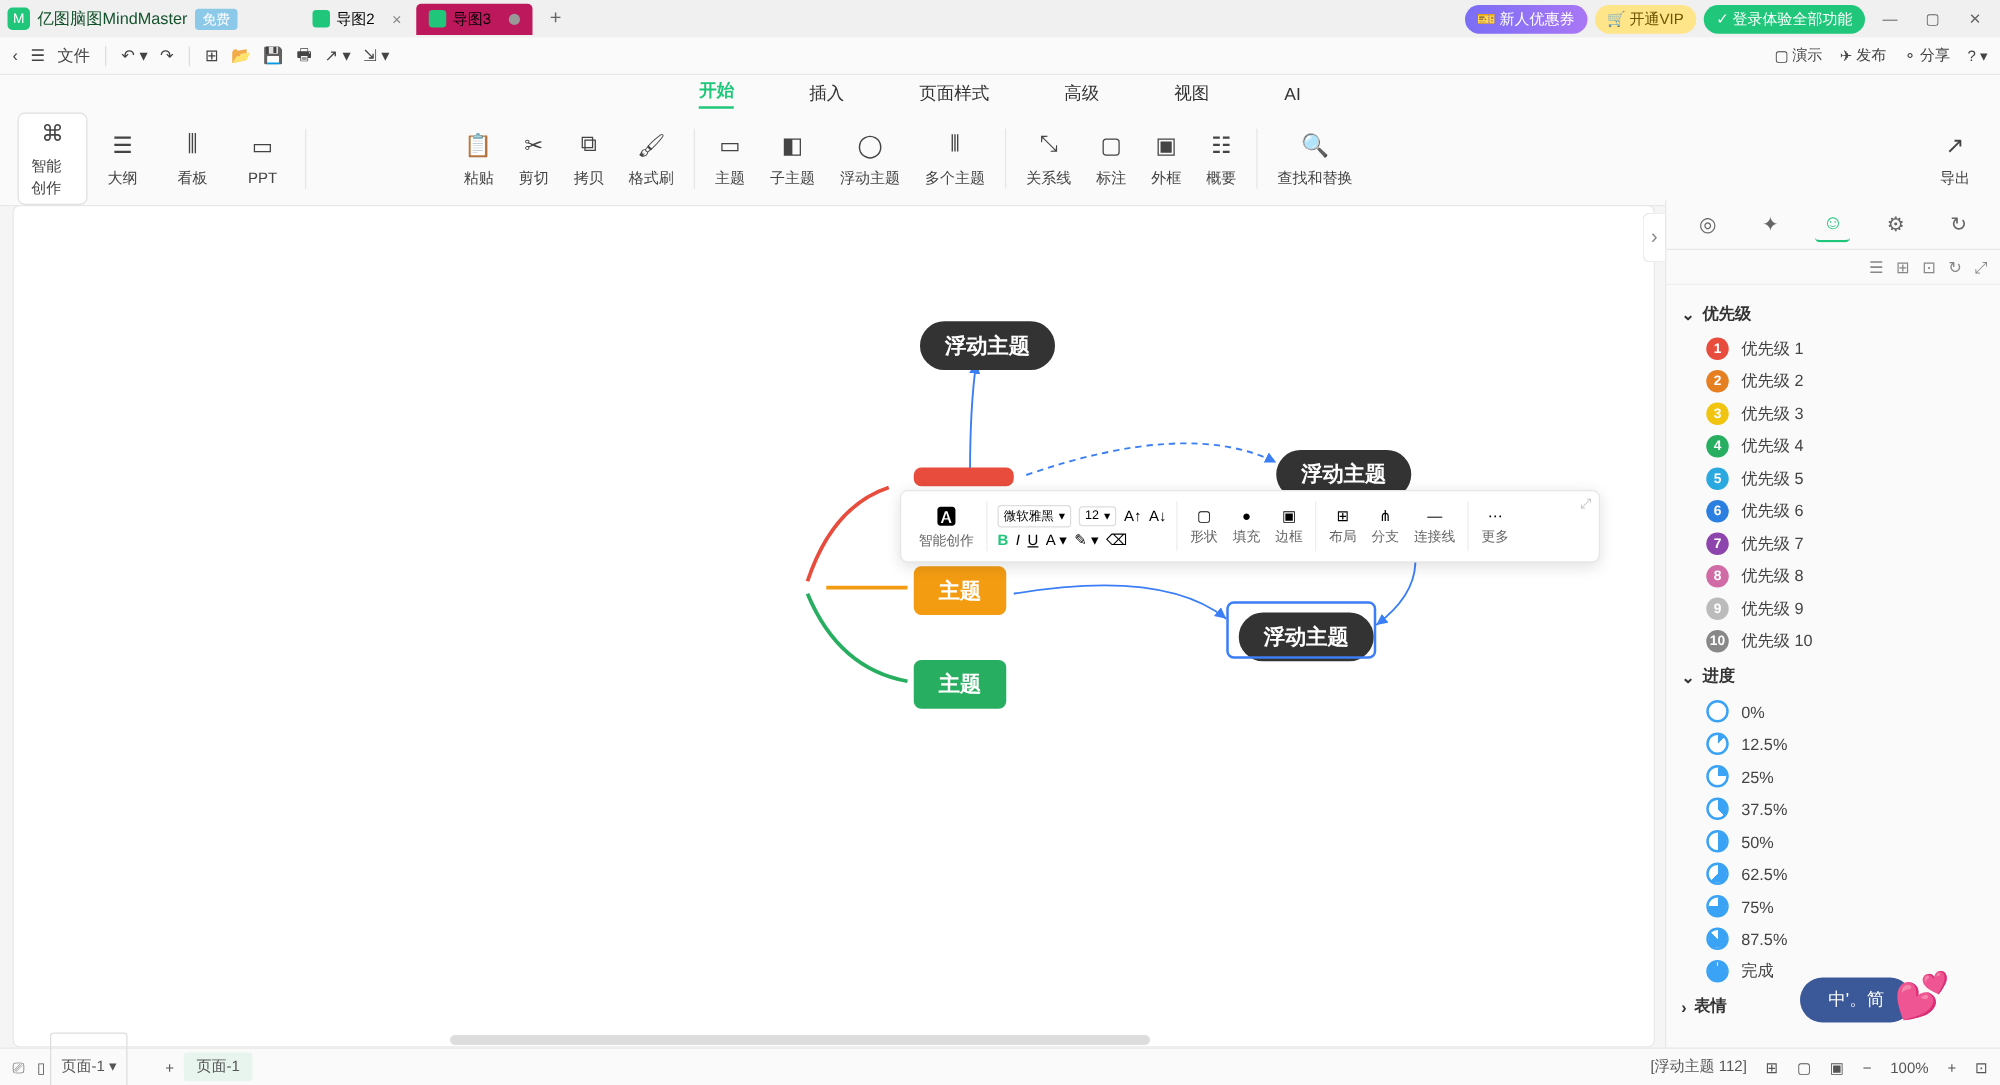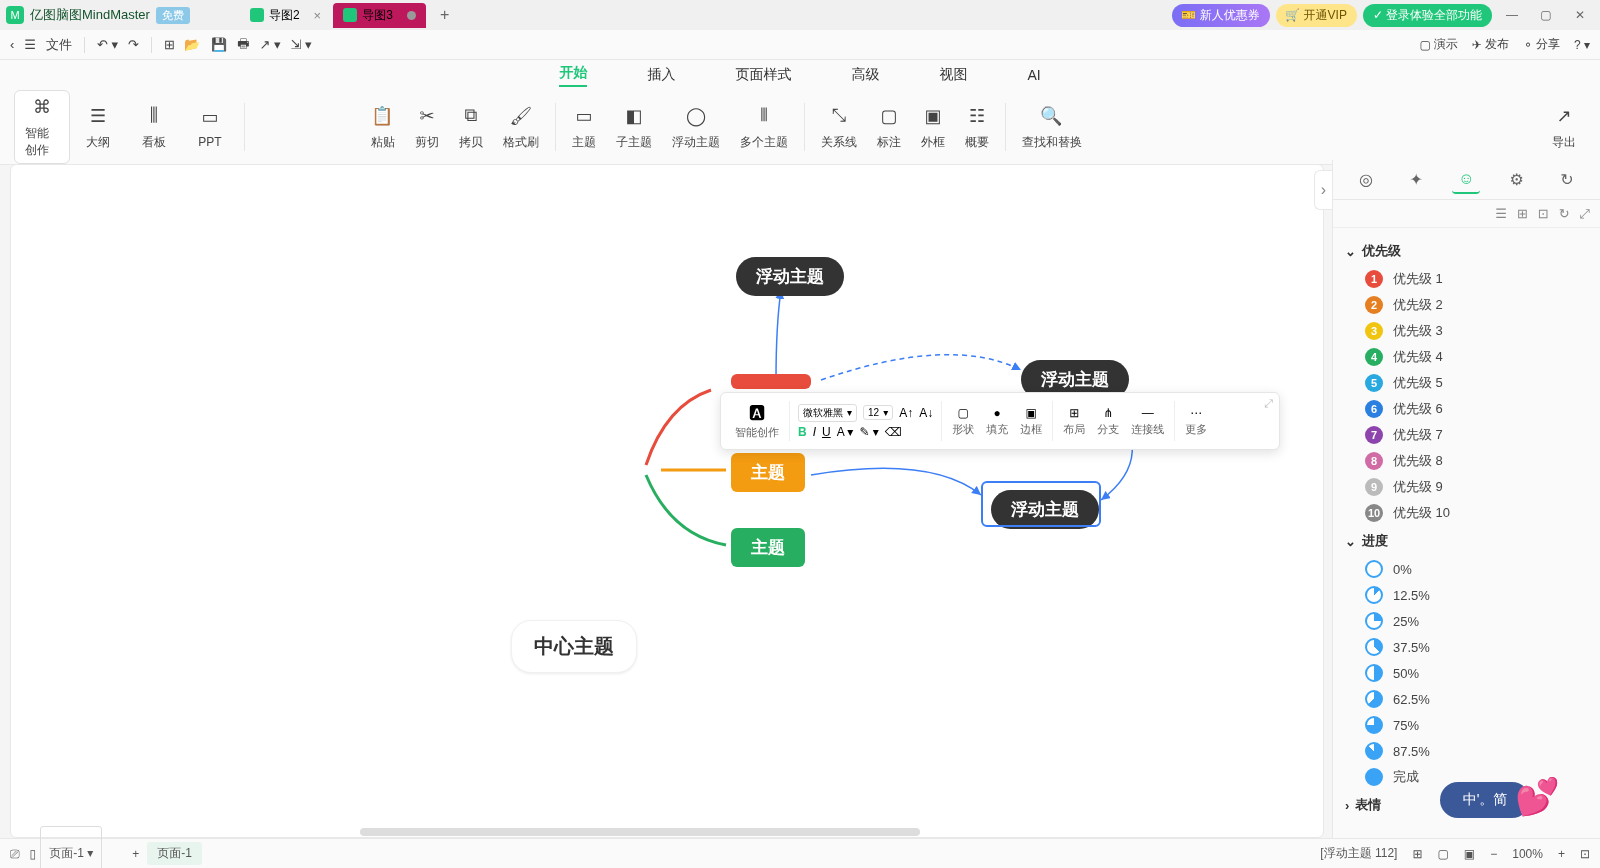--- a/index.html
+++ b/index.html
@@ -213,21 +213,20 @@
           </marker>
         </defs>
       <path d="M635 300 Q655 240 700 225" stroke="#e74c3c" stroke-width="3" fill="none"></path>
       <path d="M650 305 Q680 305 715 305" stroke="#f39c12" stroke-width="3" fill="none"></path>
       <path d="M635 310 Q660 370 715 380" stroke="#27ae60" stroke-width="3" fill="none"></path>
       <path d="M765 215 Q765 160 770 125" stroke="#3b7ef5" stroke-width="1.5" fill="none" marker-end="url(#arr)"></path>
       <path d="M810 215 Q940 170 1010 205" stroke="#3b7ef5" stroke-width="1.5" fill="none" stroke-dasharray="5 4" marker-end="url(#arr)"></path>
       <path d="M1095 230 Q1150 290 1090 335" stroke="#3b7ef5" stroke-width="1.5" fill="none" marker-end="url(#arr)"></path>
       <path d="M800 310 Q920 290 970 330" stroke="#3b7ef5" stroke-width="1.5" fill="none" marker-end="url(#arr)"></path>
     </svg>
-    <div class="node center">中心主题</div>
     <div class="node red" style="left:720px;top:209px;width:80px;height:15px;padding:4px;"></div>
     <div class="node yellow" style="left:720px;top:288px;">主题</div>
     <div class="node green" style="left:720px;top:363px;">主题</div>
     <div class="node dark" style="left:725px;top:92px;">浮动主题</div>
     <div class="node dark" style="left:1010px;top:195px;">浮动主题</div>
     <div class="node dark" style="left:980px;top:325px;">浮动主题</div>
     <div style="position:absolute;left:970px;top:316px;width:120px;height:46px;border:2px solid #3b7ef5;border-radius:6px;"></div>
   </div>
 </div>
 

